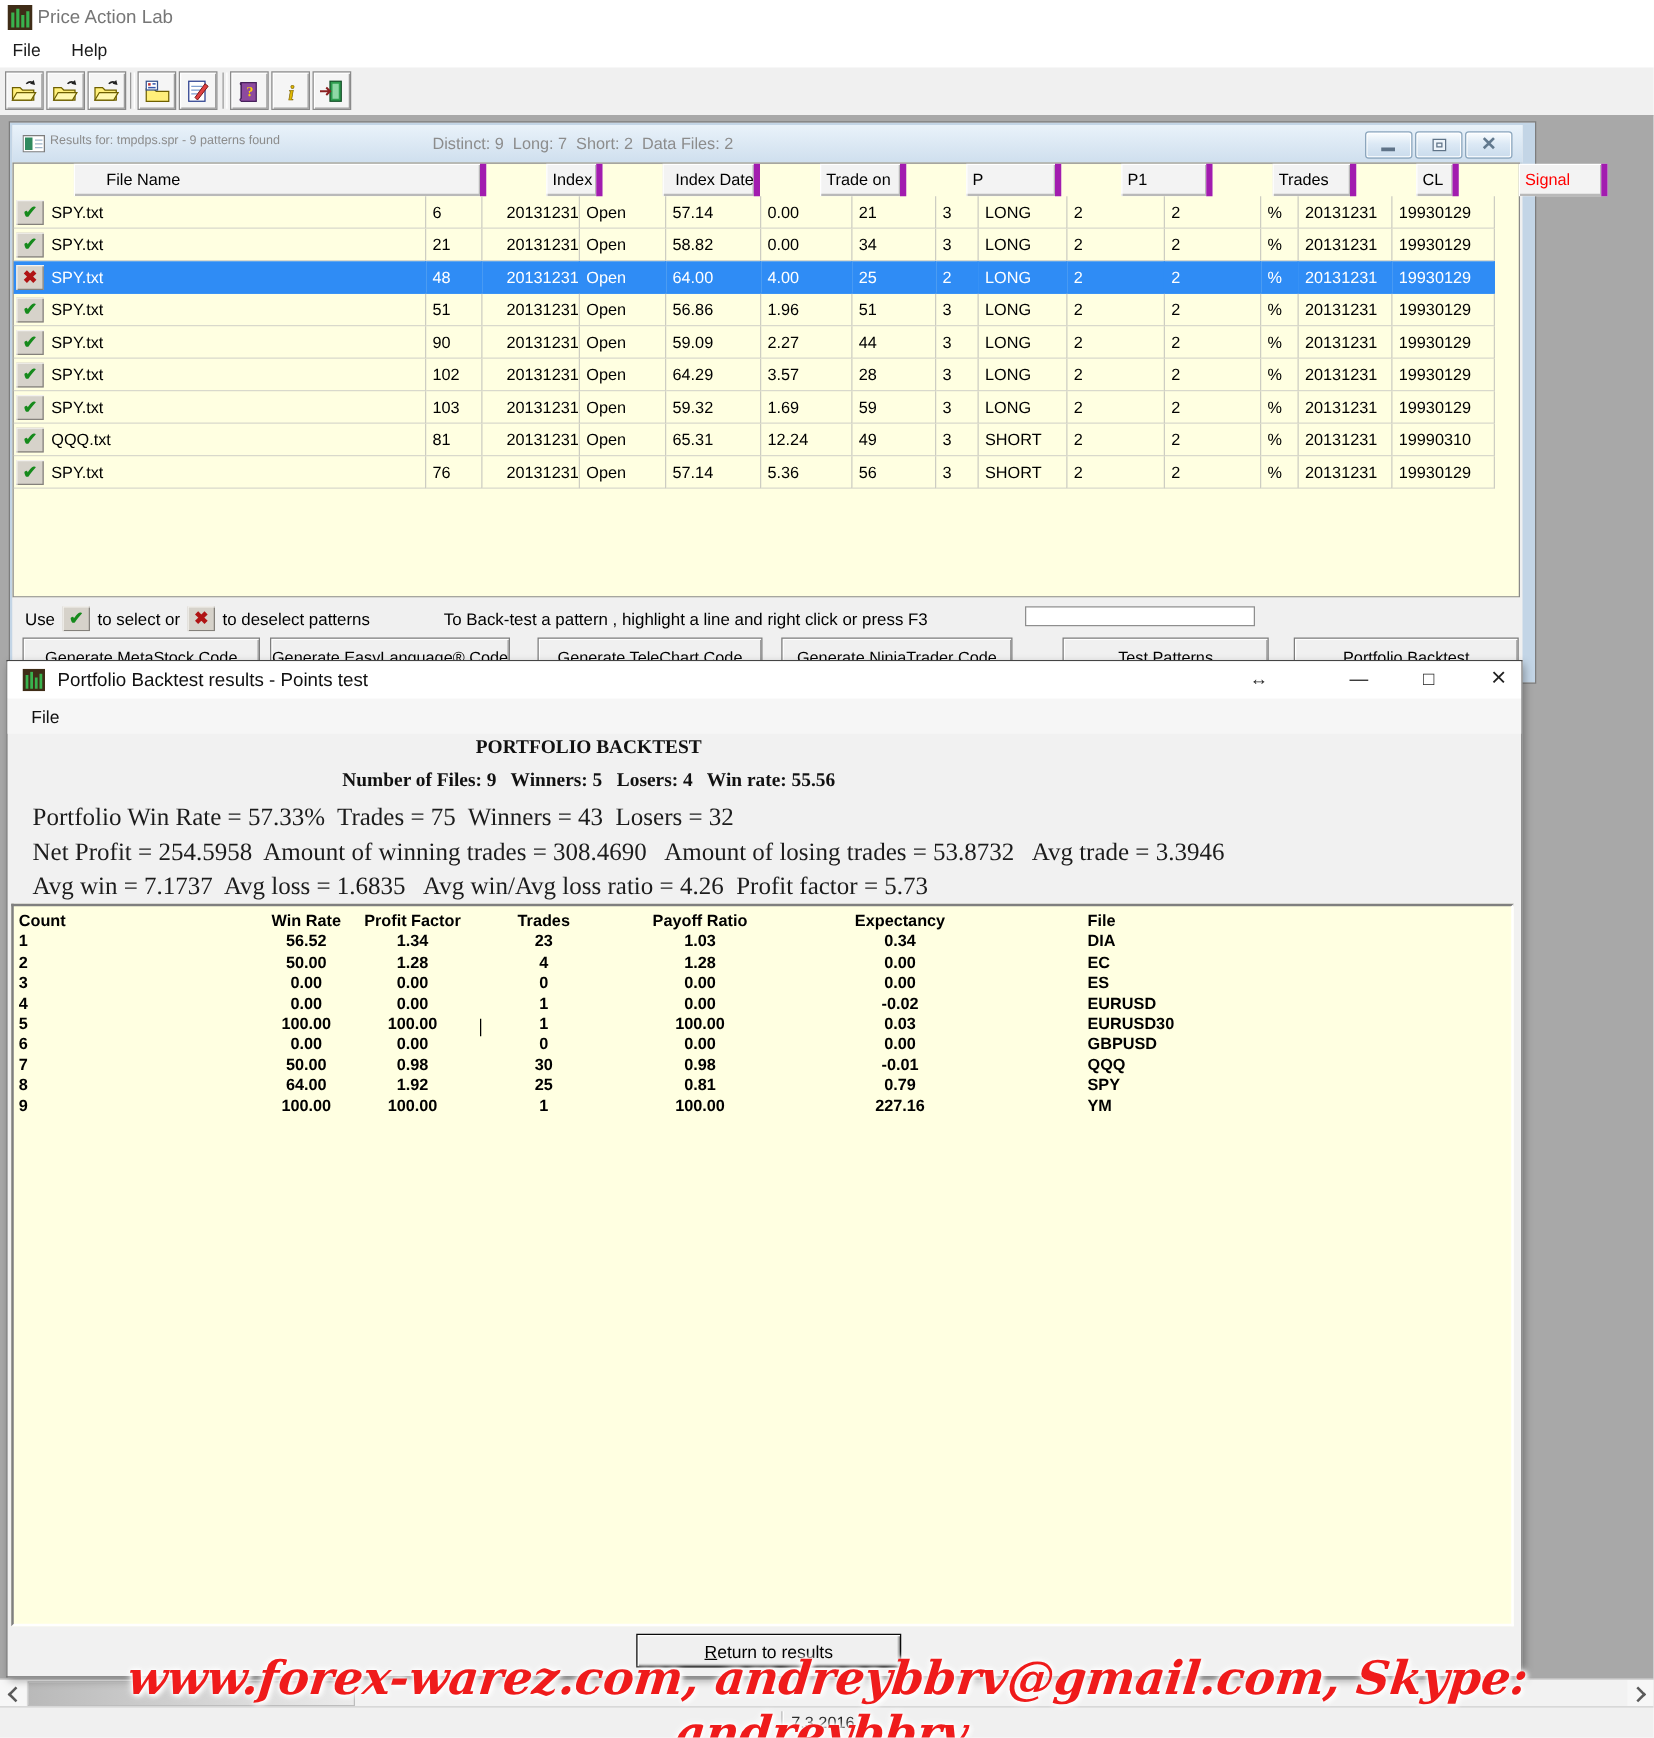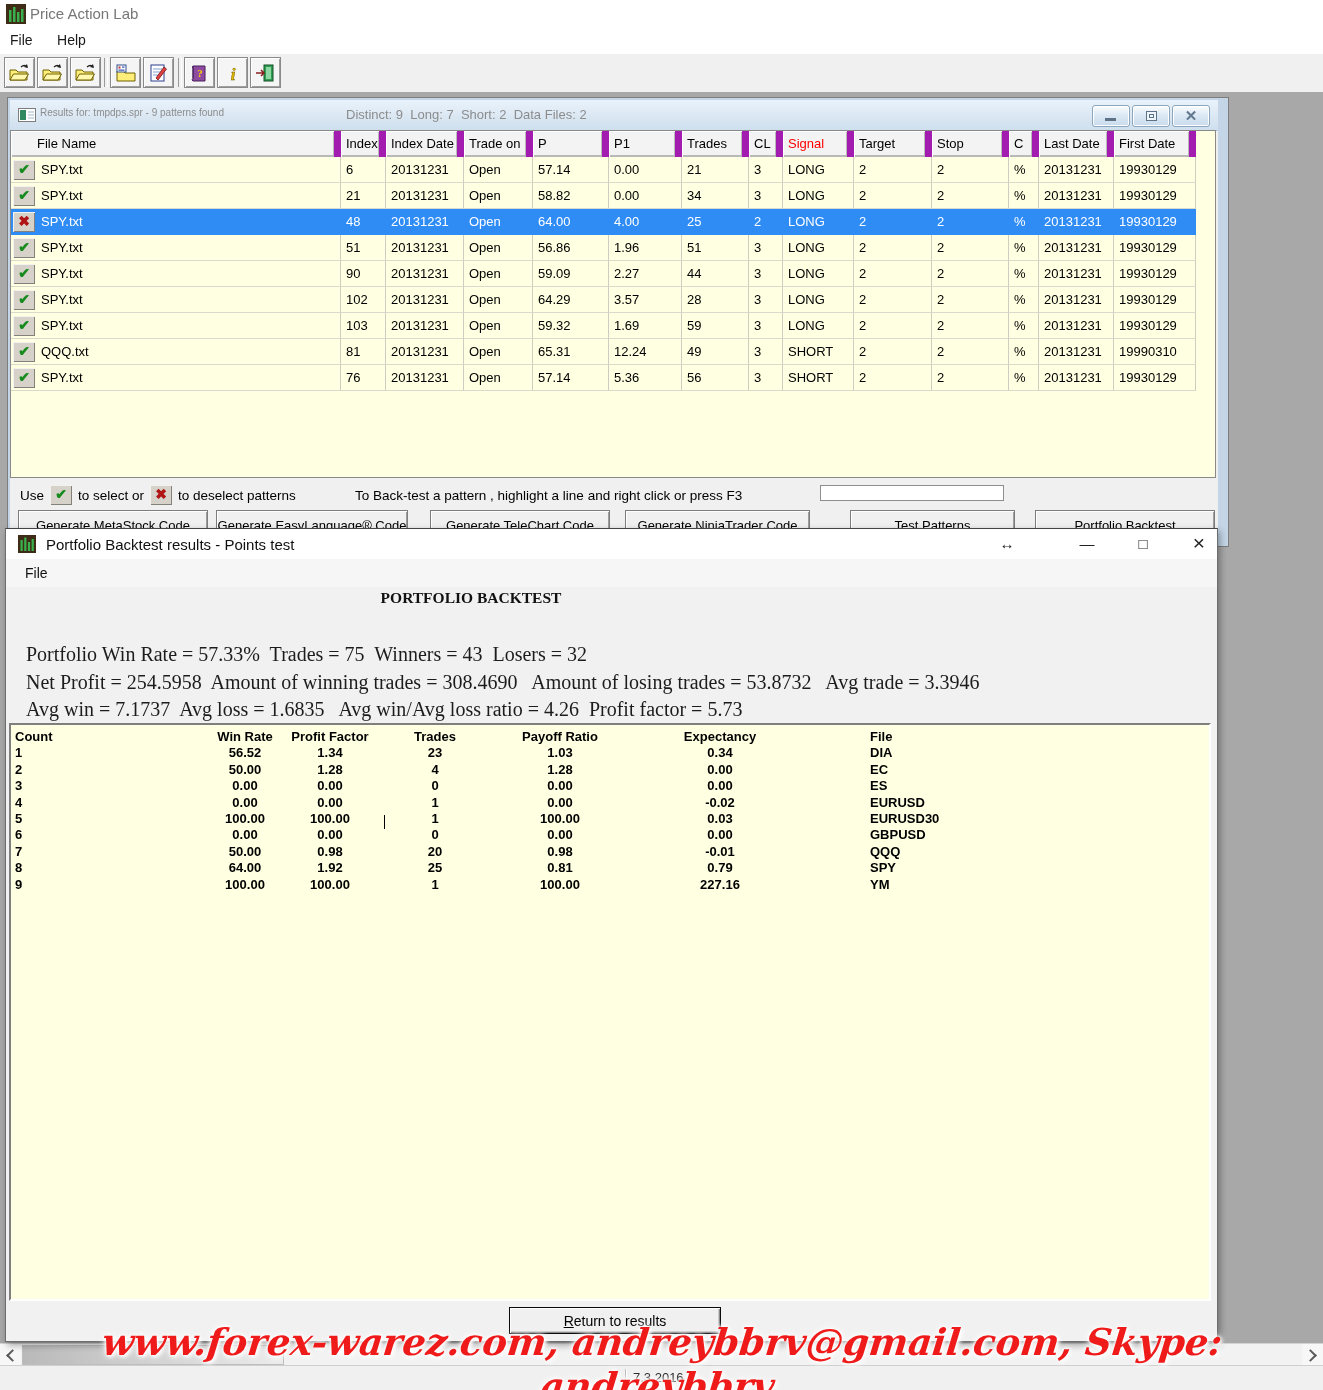--- a/index.html
+++ b/index.html
@@ -33,31 +33,31 @@
   .w1-min-glyph{position:absolute;left:12px;top:12px;width:11px;height:3px;background:#5f7388;}
   .w1-rest-outer{position:absolute;left:13px;top:5px;width:9px;height:8px;border:1px solid #5f7388;background:#eef5fb;}
   .w1-rest-inner{position:absolute;left:2px;top:2px;width:3px;height:2px;border:1px solid #5f7388;}
   .w1-close-glyph{position:absolute;left:0;top:0;width:100%;text-align:center;font-size:15px;line-height:19px;
           font-weight:bold;color:#62798e;}
 
   
   #lv{left:0;top:30px;width:1206px;height:348px;background:#ffffe1;border:1px solid #898989;box-sizing:border-box;}
   #lv-header{position:absolute;left:0;top:0;height:26px;display:flex;}
   .hcell{box-sizing:border-box;height:26px;line-height:25px;font-size:13px;color:#000;background:#f3f3f3;
-         padding-left:5px;border-right:7px solid #a21caf;
-         box-shadow:inset 1px 1px 0 #ffffff, inset -1px -2px 0 #b9b9b9;white-space:nowrap;overflow:hidden;}
+         padding-left:5px;border-right:5px solid #a21caf;
+         box-shadow:inset 1px 1px 0 #ffffff, inset -1px -2px 0 #b9b9b9;white-space:nowrap;overflow:hidden;margin-left:48px;}
   .hcell.red{color:#ff0000;}
   #lv-rows{position:absolute;left:0;top:26px;}
   .row{display:flex;height:26px;}
   .cell{box-sizing:border-box;height:26px;line-height:25px;font-size:13px;color:#000;
         padding-left:5px;border-right:1px solid #cdcdc2;border-bottom:1px solid #d9d9cc;
         white-space:nowrap;overflow:hidden;}
   .row.selected .cell{background:#2f8cf5;color:#ffffff;border-right-color:#2f8cf5;border-bottom-color:#2f8cf5;}
   .c0{width:330px;padding-left:2px;display:flex;align-items:center;}
-  .c1{width:45px;} .c2{width:78px;} .c3{width:69px;} .c4{width:76px;} .c5{width:73px;}
+  .c1{width:45px;} .c2{width:78px;text-align:right;} .c3{width:69px;} .c4{width:76px;} .c5{width:73px;}
   .c6{width:67px;} .c7{width:34px;} .c8{width:71px;} .c9{width:78px;} .c10{width:77px;}
   .c11{width:30px;} .c12{width:75px;} .c13{width:82px;}
   .hcell.c0{padding-left:26px;display:block;}
   .mark{display:inline-block;width:22px;height:20px;margin-right:6px;background:#d6d2ca;text-align:center;
         line-height:19px;font-size:14px;font-weight:bold;
         box-shadow:inset 1px 1px 0 #f4f2ee, inset -1px -1px 0 #84817b;flex:none;}
   .mark.check{color:#168a1c;} .mark.cross{color:#b01414;}
   .fname{color:inherit;}
 
   
@@ -451,20 +451,21 @@
           <span class="w2-ctl" style="left: 1064px;">—</span>
           <span class="w2-ctl" style="left: 1120px;">□</span>
           <span class="w2-ctl" id="w2-close" style="left: 1176px;">×</span>
         </div>
     </div>
     <div id="win2-menubar" class="abs">
       <span id="win2-menu-file">File</span>
     </div>
 
     <div class="bt-heading abs">PORTFOLIO BACKTEST</div>
+    <div class="bt-subheading abs">Number of Files: 9   Winners: 5   Losers: 4   Win rate: 55.56</div>
     <div id="bt-stats" class="abs">
       <div class="bt-statline">Portfolio Win Rate = 57.33%  Trades = 75  Winners = 43  Losers = 32</div>
       <div class="bt-statline">Net Profit = 254.5958  Amount of winning trades = 308.4690   Amount of losing trades = 53.8732   Avg trade = 3.3946</div>
       <div class="bt-statline">Avg win = 7.1737  Avg loss = 1.6835   Avg win/Avg loss ratio = 4.26  Profit factor = 5.73</div>
     </div>
 
     <div id="bt-listbox" class="abs">
       <div id="bt-caret" class="abs"></div>
     <div class="bt-row">
           <div class="b0">Count</div>
@@ -526,21 +527,21 @@
           <div class="b2">0.00</div>
           <div class="b3">0</div>
           <div class="b4">0.00</div>
           <div class="b5">0.00</div>
           <div class="b6">GBPUSD</div>
         </div>
         <div class="bt-row">
           <div class="b0">7</div>
           <div class="b1">50.00</div>
           <div class="b2">0.98</div>
-          <div class="b3">20</div>
+          <div class="b3">30</div>
           <div class="b4">0.98</div>
           <div class="b5">-0.01</div>
           <div class="b6">QQQ</div>
         </div>
         <div class="bt-row">
           <div class="b0">8</div>
           <div class="b1">64.00</div>
           <div class="b2">1.92</div>
           <div class="b3">25</div>
           <div class="b4">0.81</div>

